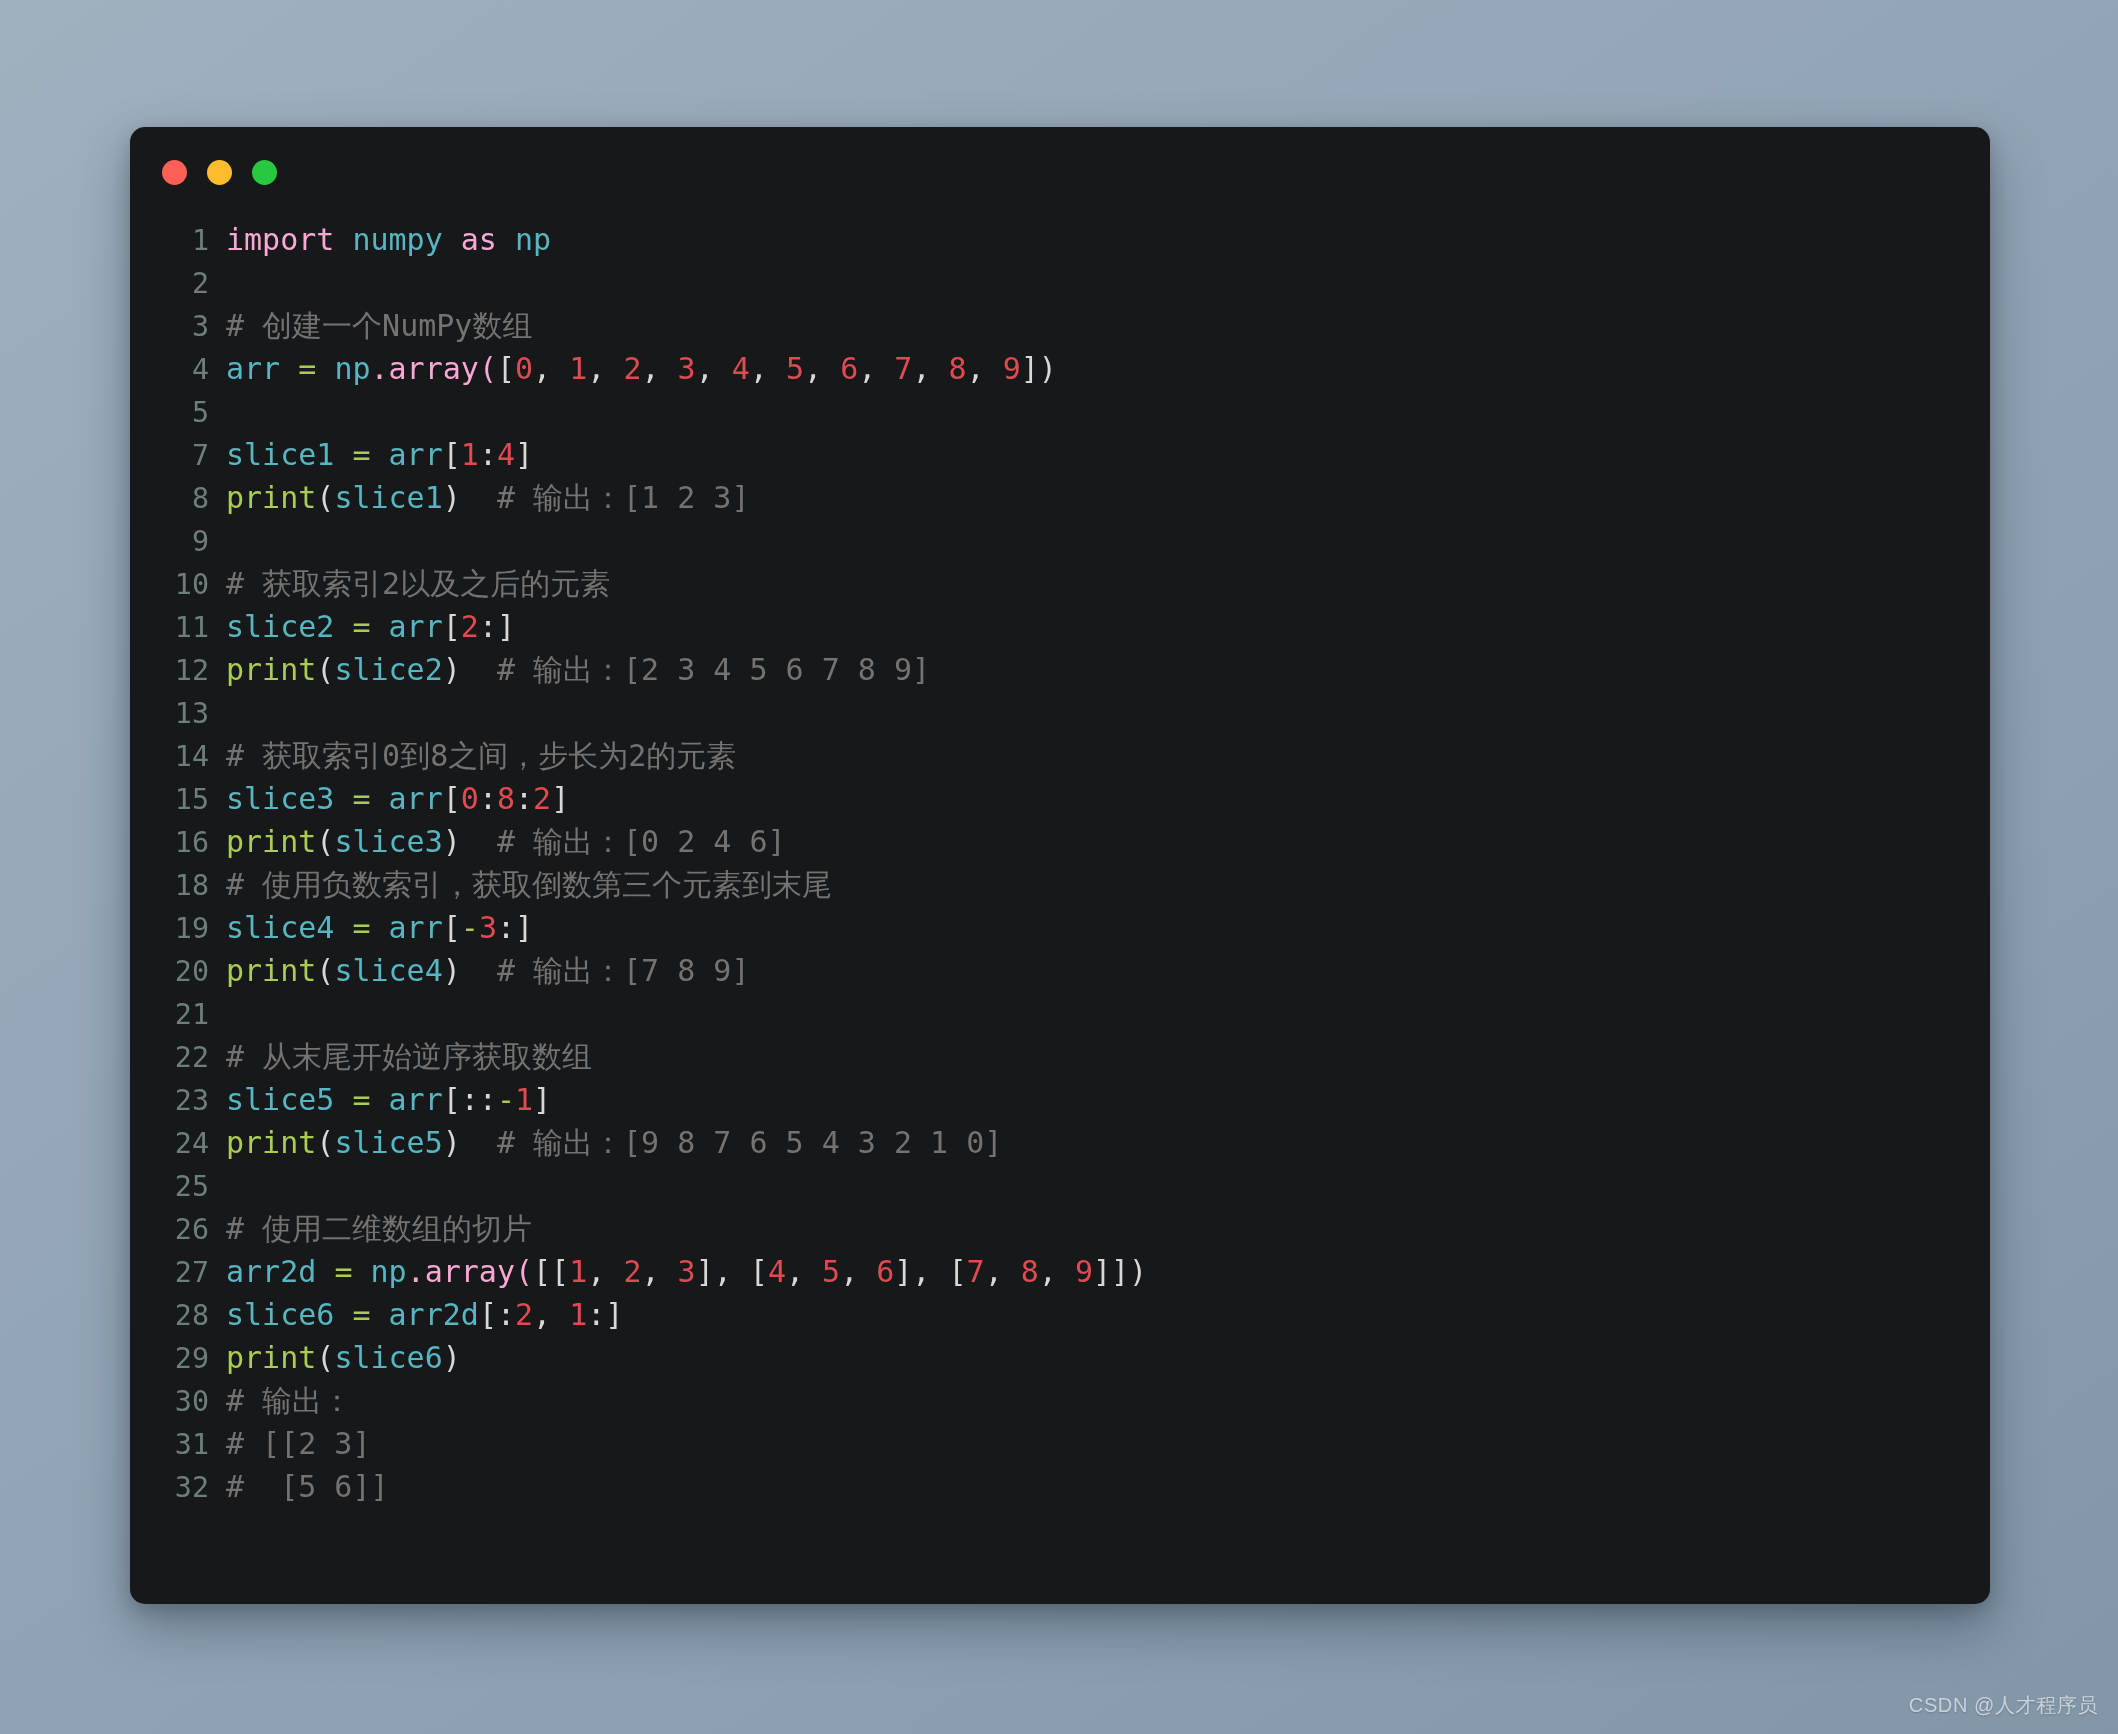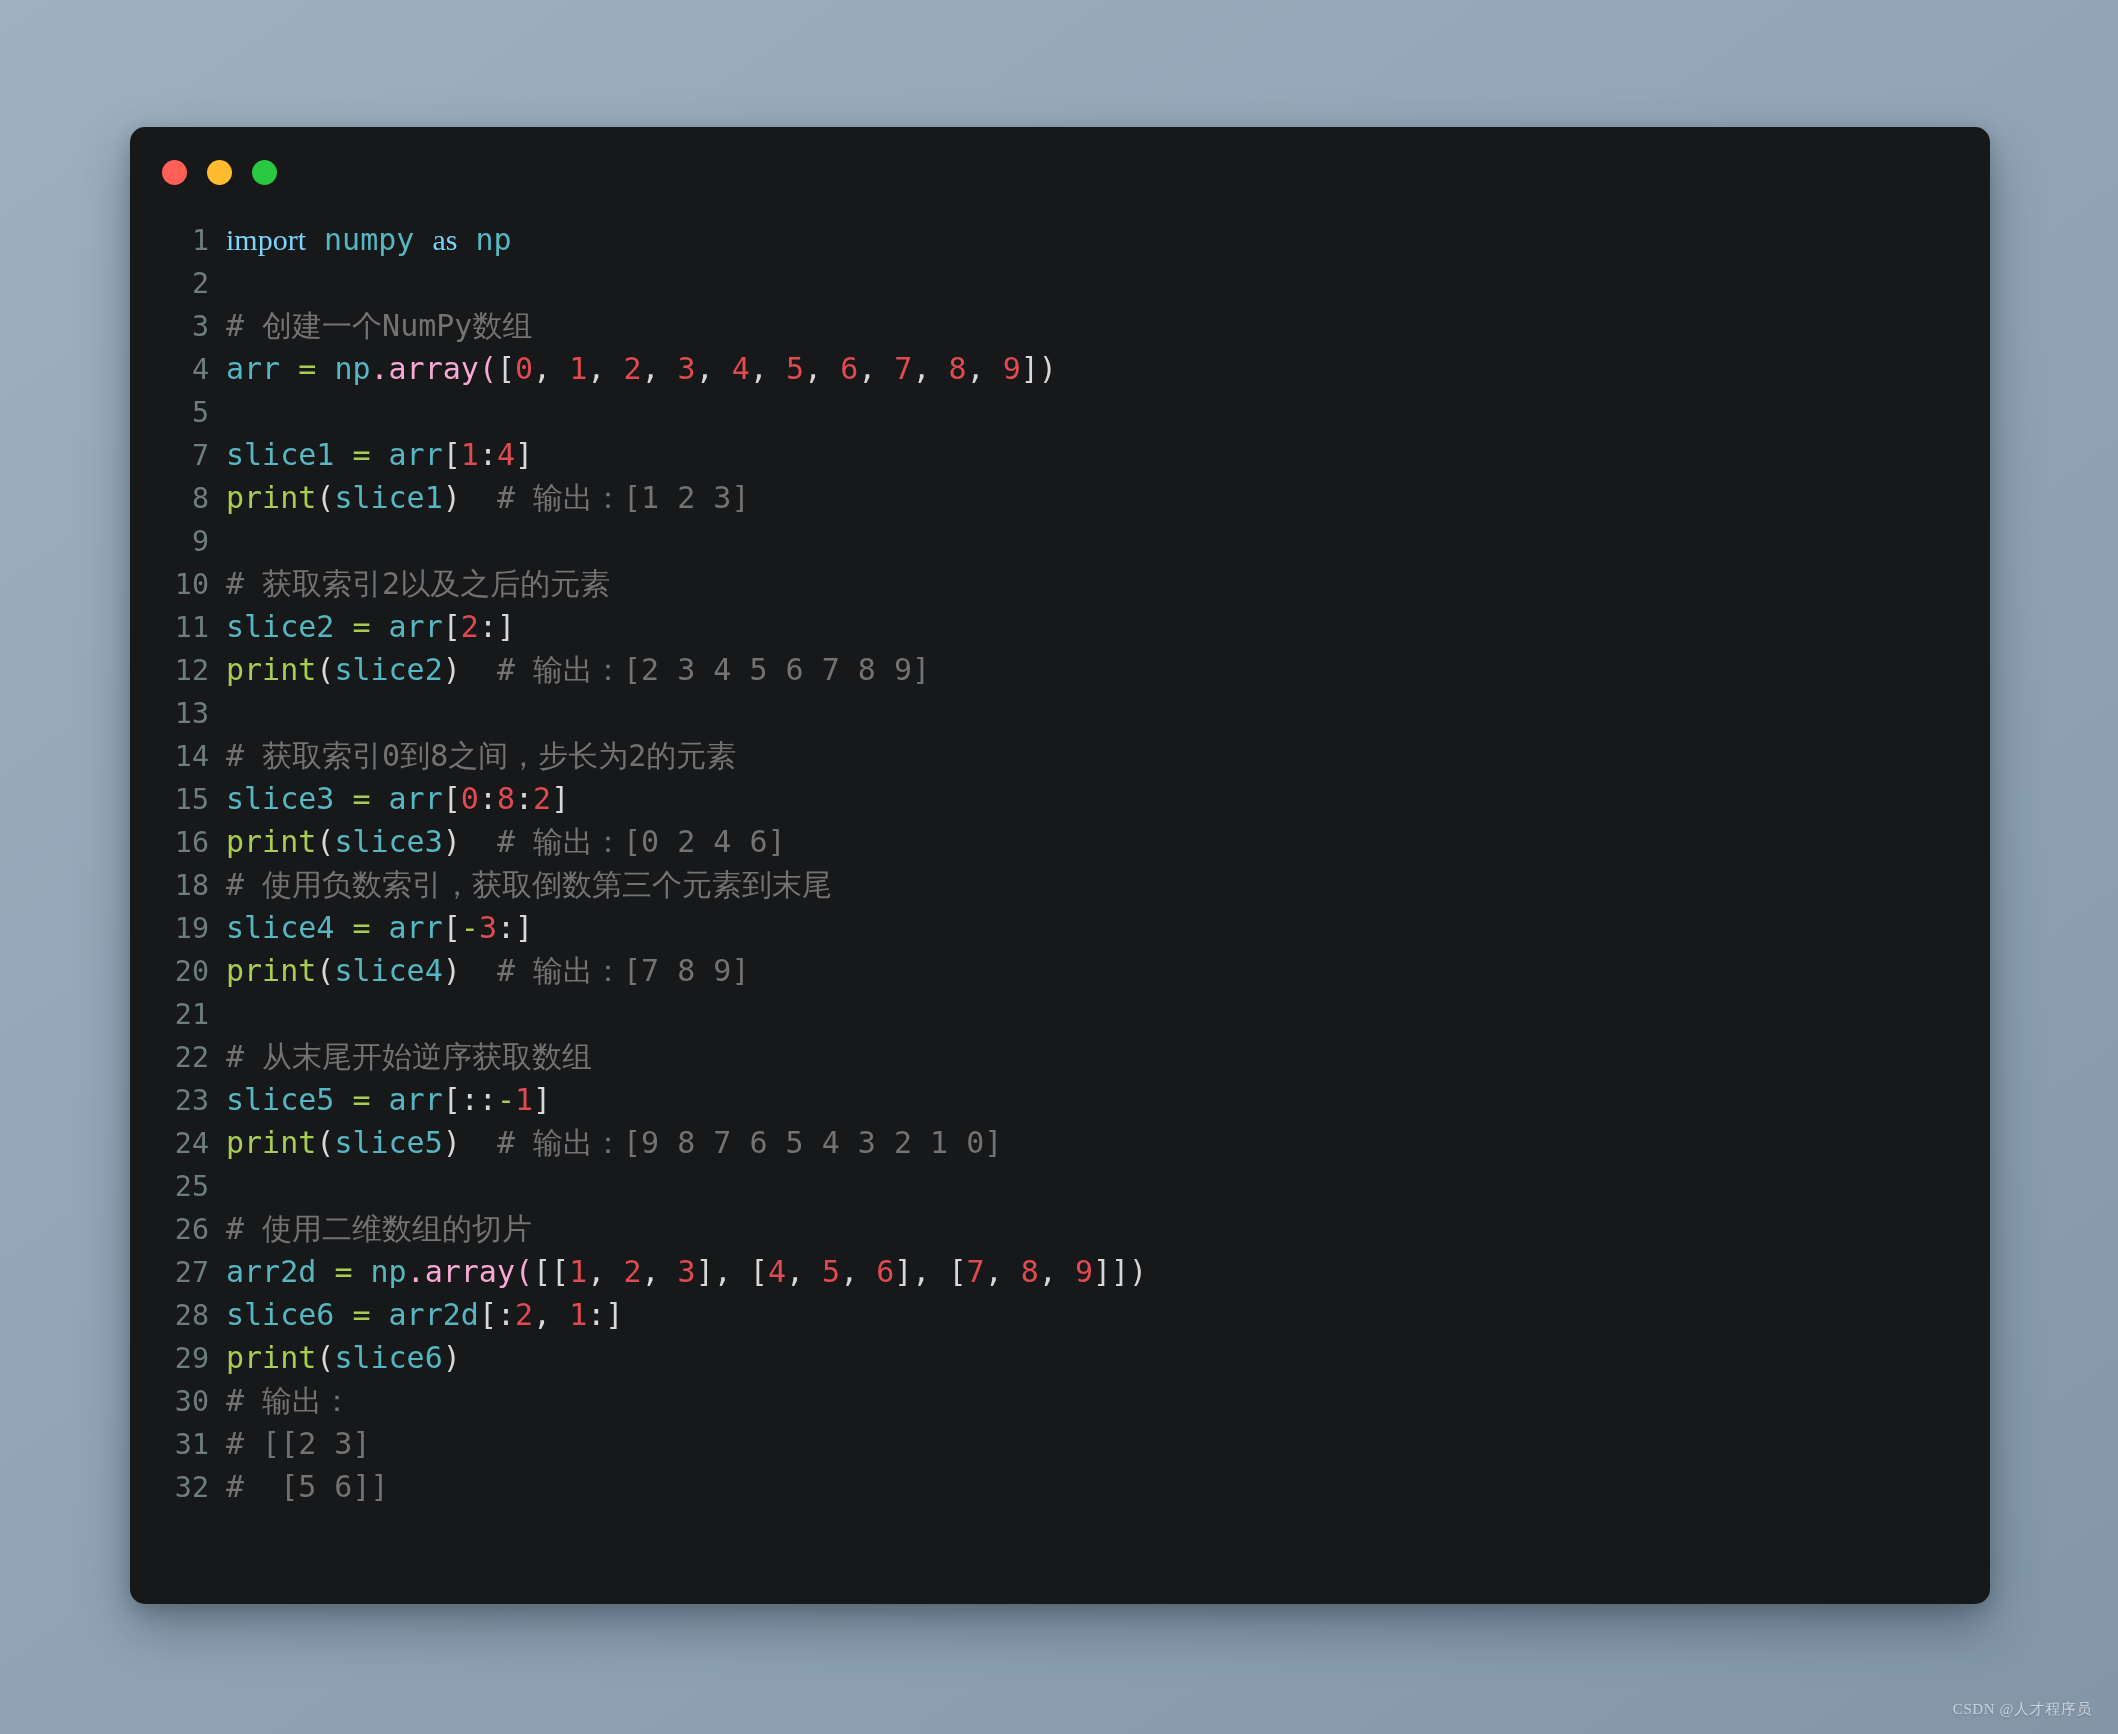--- a/index.html
+++ b/index.html
@@ -72,38 +72,38 @@
     text-align: right;
     padding-right: 17px;
     box-sizing: border-box;
     color: #6D7E7C;
     font-size: 28.4px;
     user-select: none;
   }
   .code-text { display: inline; }
 
   
-  .t-kw   { color: #7dd3fc; font-family: Liberation Serif, serif; }                 
+  .t-kw   { color: #f9a8d4; }                 
   .t-mod  { color: #56B6C2; }                 
   .t-var  { color: #56B6C2; }
   .t-op   { color: #A9CC52; }                 
   .t-fn   { color: #A9CC52; }                 
   .t-attr { color: #f9a8d4; }                 
   .t-num  { color: #E04B52; }                 
   .t-pun  { color: #D8D8D8; }                 
   .t-cmt  { color: #737373; }                 
   .t-plain{ color: #D8D8D8; }
 
   
   #watermark {
     position: absolute;
-    right: 27px;
+    right: 21px;
     bottom: 15px;
-    font-family: Liberation Serif, serif;
-    font-size: 15px;
+    font-family: Liberation Sans, sans-serif;
+    font-size: 20px;
     color: rgba(255,255,255,0.62);
     text-shadow: 0 1.1px 1.7px rgba(60,75,92,0.35);
     letter-spacing: 0.6px;
     user-select: none;
   }
 </style>
 </head>
 <body>
 
 <div id="code-window">

